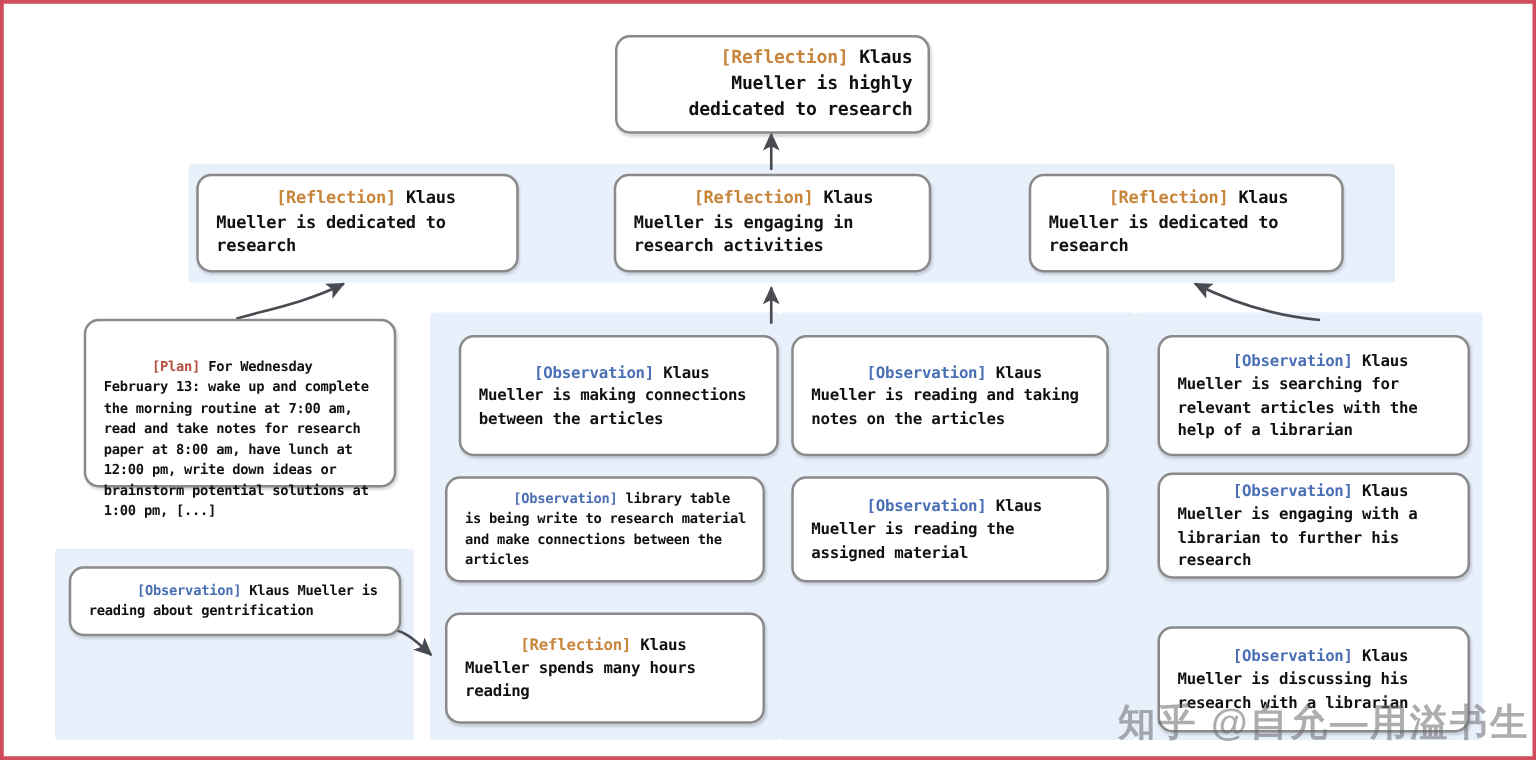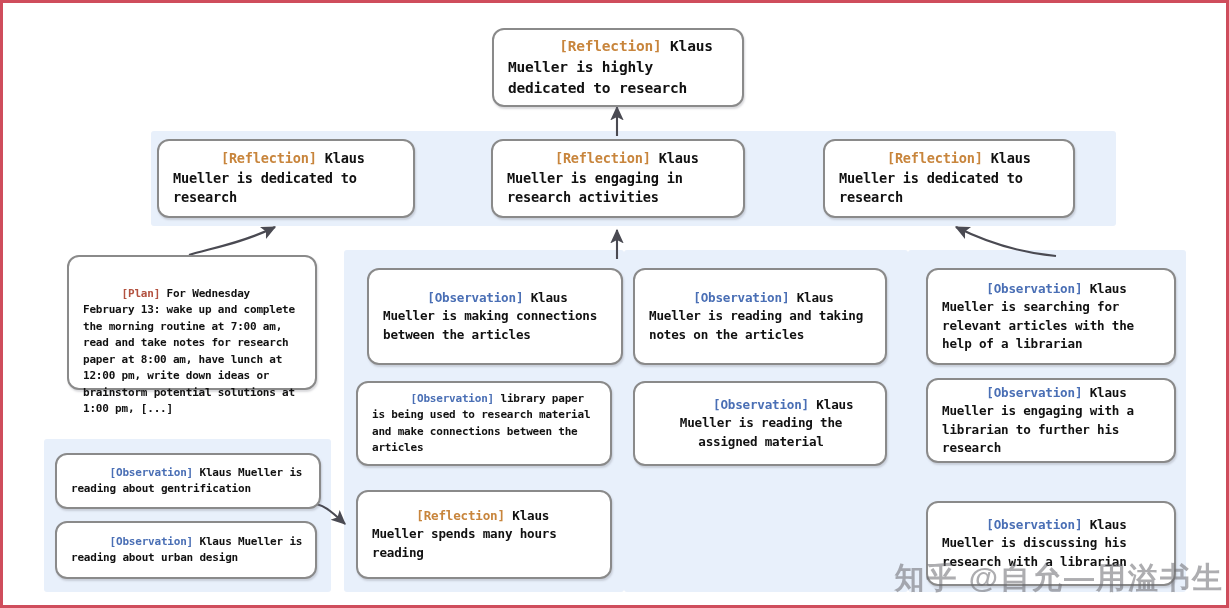--- a/index.html
+++ b/index.html
@@ -39,21 +39,21 @@
     white-space: pre-wrap;
     display: flex;
     align-items: center;
   }
   .node .inner { width: 100%; }
   .tag { font-weight: bold; }
   .tag.reflection { color: #c8853c; }
   .tag.observation { color: #4a6fb5; }
   .tag.plan { color: #b35240; margin-top: 10px; }
 
-  .fs15 { font-size: 14.5px; }
+  .fs15 { font-size: 14.5px; text-align: right; }
   .fs14 { font-size: 13.6px; }
   .fs13 { font-size: 12.6px; }
   .fs11 { font-size: 11px; line-height: 1.5; }
 
   svg.links { position: absolute; left: 0; top: 0; width: 1229px; height: 608px; pointer-events: none; }
 
   
   .watermark {
     position: absolute;
     right: 2px; bottom: 6px;
@@ -124,51 +124,46 @@
       <span class="tag plan">[Plan]</span><span> For Wednesday February 13: wake up and complete the morning routine at 7:00 am, read and take notes for research paper at 8:00 am, have lunch at 12:00 pm, write down ideas or brainstorm potential solutions at 1:00 pm, [...]</span>
     </div>
   </div>
 
   <div class="node fs11" style="left:52px; top:450px; width:266px; height:56px;">
     <div class="inner">
       <span class="tag observation">[Observation]</span><span> Klaus Mueller is reading about gentrification</span>
     </div>
   </div>
 
-  <div class="node fs11" style="left:52px; top:518px; width:262px; height:58px;">
-    <div class="inner">
-      <span class="tag observation">[Observation]</span><span> Klaus Mueller is reading about urban design</span>
-    </div>
-  </div>
 
   <div class="node fs13" style="left:364px; top:265px; width:256px; height:97px;">
     <div class="inner">
       <span class="tag observation">[Observation]</span><span> Klaus Mueller is making connections between the articles</span>
     </div>
   </div>
 
   <div class="node fs11" style="left:353px; top:378px; width:256px; height:85px;">
     <div class="inner">
-      <span class="tag observation">[Observation]</span><span> library paper is being used to research material and make connections between the articles</span>
+      <span class="tag observation">[Observation]</span><span> library table is being write to research material and make connections between the articles</span>
     </div>
   </div>
 
   <div class="node fs13" style="left:353px; top:487px; width:256px; height:89px;align-items:center;">
     <div class="inner">
       <span class="tag reflection">[Reflection]</span><span> Klaus Mueller spends many hours reading</span>
     </div>
   </div>
 
   <div class="node fs13" style="left:630px; top:265px; width:254px; height:97px;">
     <div class="inner">
       <span class="tag observation">[Observation]</span><span> Klaus Mueller is reading and taking notes on the articles</span>
     </div>
   </div>
 
-  <div class="node fs13" style="left:630px; top:378px; width:254px; height:85px;text-align:center;">
+  <div class="node fs13" style="left:630px; top:378px; width:254px; height:85px;">
     <div class="inner">
       <span class="tag observation">[Observation]</span><span> Klaus Mueller is reading the assigned material</span>
     </div>
   </div>
 
 
   <div class="node fs13" style="left:923px; top:265px; width:250px; height:97px;">
     <div class="inner">
       <span class="tag observation">[Observation]</span><span> Klaus Mueller is searching for relevant articles with the help of a librarian</span>
     </div>

